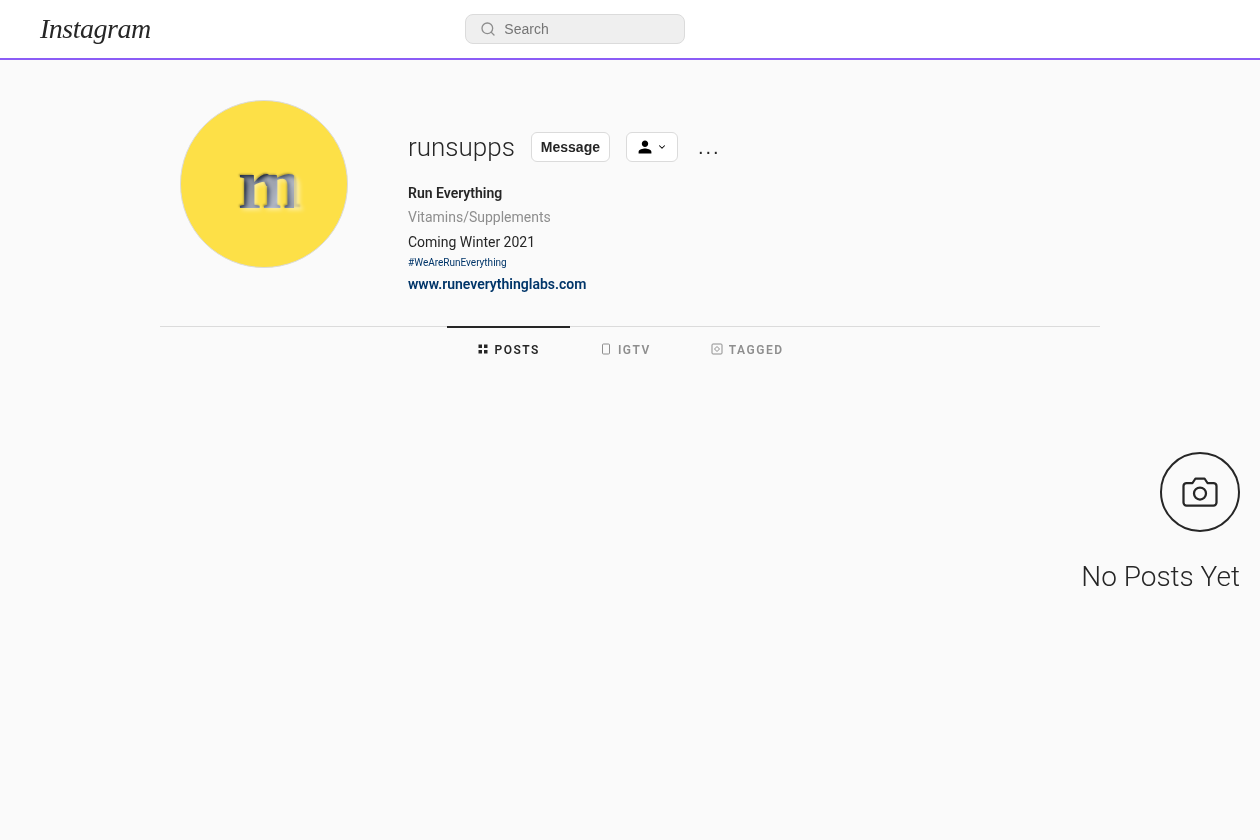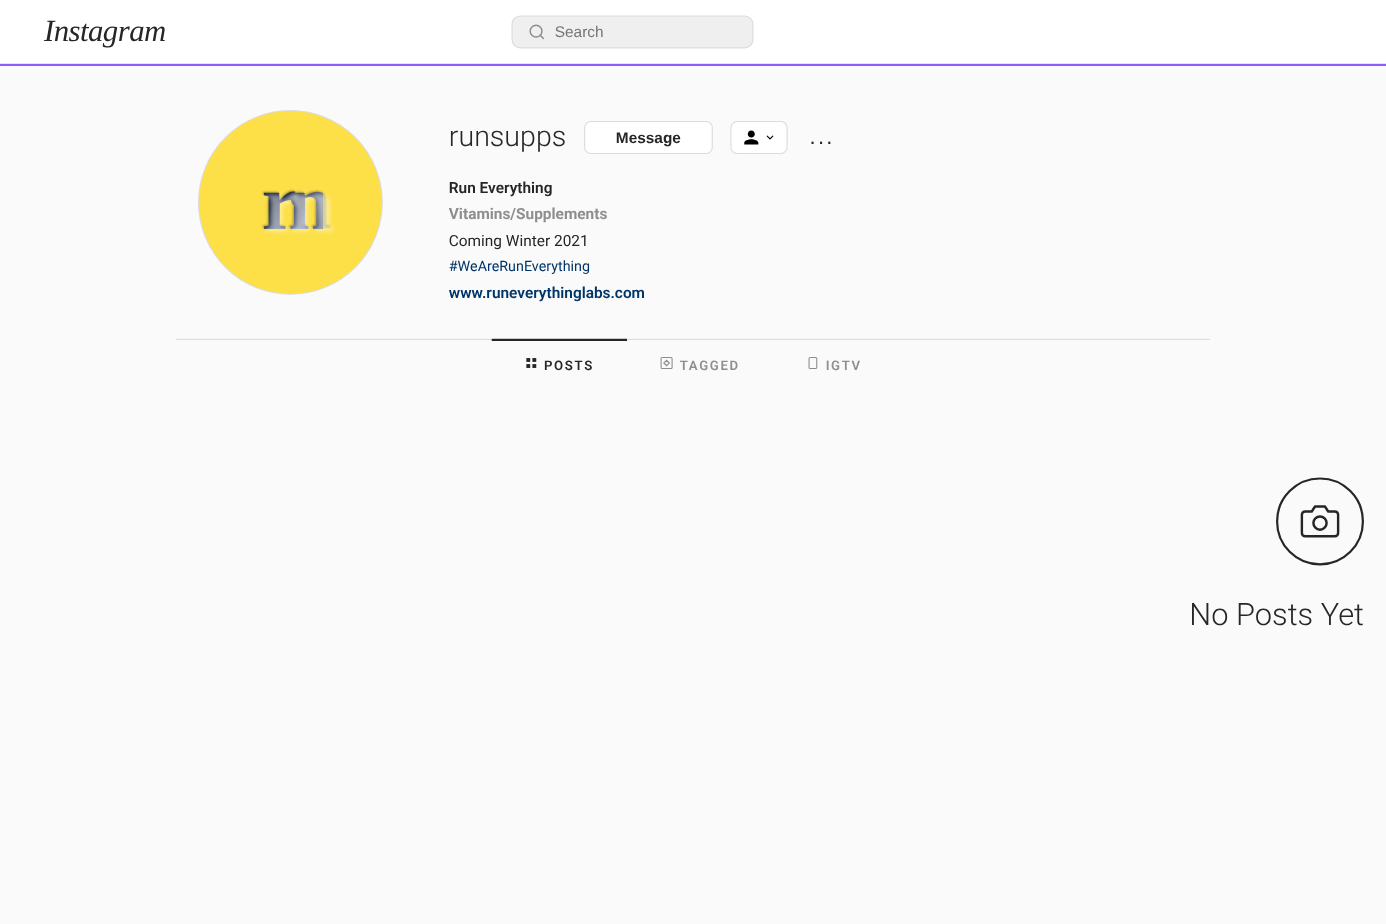--- a/index.html
+++ b/index.html
@@ -95,31 +95,32 @@
     
     .profile-info {
       flex: 1;
       padding-top: 10px;
     }
     .profile-top-row {
       display: flex;
       align-items: center;
       gap: 16px;
       margin-bottom: 20px;
+      margin-top: 22px;
     }
     .username {
       font-size: 26px;
       font-weight: 300;
       color: #262626;
     }
     .btn-message {
       background: #fff;
       border: 1px solid #dbdbdb;
       border-radius: 6px;
-      padding: 6px 28px;
+      padding: 6px 9px;
       font-size: 14px;
       font-weight: 600;
       cursor: pointer;
       color: #262626;
     }
     .btn-follow-icon {
       background: #fff;
       border: 1px solid #dbdbdb;
       border-radius: 6px;
       padding: 6px 10px;
@@ -159,29 +160,28 @@
     }
     .bio-name {
       font-weight: 600;
       font-size: 14px;
       margin-bottom: 2px;
     }
     .bio-category {
       color: #8e8e8e;
       font-size: 14px;
       margin-bottom: 2px;
-      font-weight: bold;
     }
     .bio-line {
       font-size: 14px;
       margin-bottom: 2px;
     }
     .bio-hashtag {
       color: #003569;
-      font-size: 13px;
+      font-size: 10px;
       margin-bottom: 2px;
     }
     .bio-link {
       color: #003569;
       font-size: 14px;
       font-weight: 600;
       text-decoration: none;
     }
 
     
@@ -309,34 +309,34 @@
           <rect x="14" y="3" width="7" height="7"></rect>
           <rect x="3" y="14" width="7" height="7"></rect>
           <rect x="14" y="14" width="7" height="7"></rect>
       </svg>
     </span>
     <span>POSTS</span>
   </div>
   <div class="tab-item">
     <span class="tab-icon">
       <svg width="12" height="12" viewBox="0 0 24 24" fill="none" stroke="currentColor" stroke-width="2">
+        <rect x="5" y="2" width="14" height="20" rx="2" ry="2"></rect>
+        <line x1="12" y1="18" x2="12" y2="18"></line>
+      </svg>
+    </span>
+    <span>IGTV</span>
+  </div>
+  <div class="tab-item">
+    <span class="tab-icon">
+      <svg width="12" height="12" viewBox="0 0 24 24" fill="none" stroke="currentColor" stroke-width="2">
         <rect x="2" y="2" width="20" height="20" rx="2" ry="2"></rect>
         <path d="M7 7h.01M7 12l5 5 5-5-5-5z"></path>
       </svg>
     </span>
     <span>TAGGED</span>
-  </div>
-  <div class="tab-item">
-    <span class="tab-icon">
-      <svg width="12" height="12" viewBox="0 0 24 24" fill="none" stroke="currentColor" stroke-width="2">
-        <rect x="5" y="2" width="14" height="20" rx="2" ry="2"></rect>
-        <line x1="12" y1="18" x2="12" y2="18"></line>
-      </svg>
-    </span>
-    <span>IGTV</span>
   </div>
 </nav>
 
 <div class="empty-state">
   <div class="camera-circle">
     <svg width="36" height="36" viewBox="0 0 24 24" fill="none" stroke="#262626" stroke-width="1.5" stroke-linecap="round" stroke-linejoin="round">
       <path d="M23 19a2 2 0 0 1-2 2H3a2 2 0 0 1-2-2V8a2 2 0 0 1 2-2h4l2-3h6l2 3h4a2 2 0 0 1 2 2z"></path>
       <circle cx="12" cy="13" r="4"></circle>
     </svg>
   </div>

